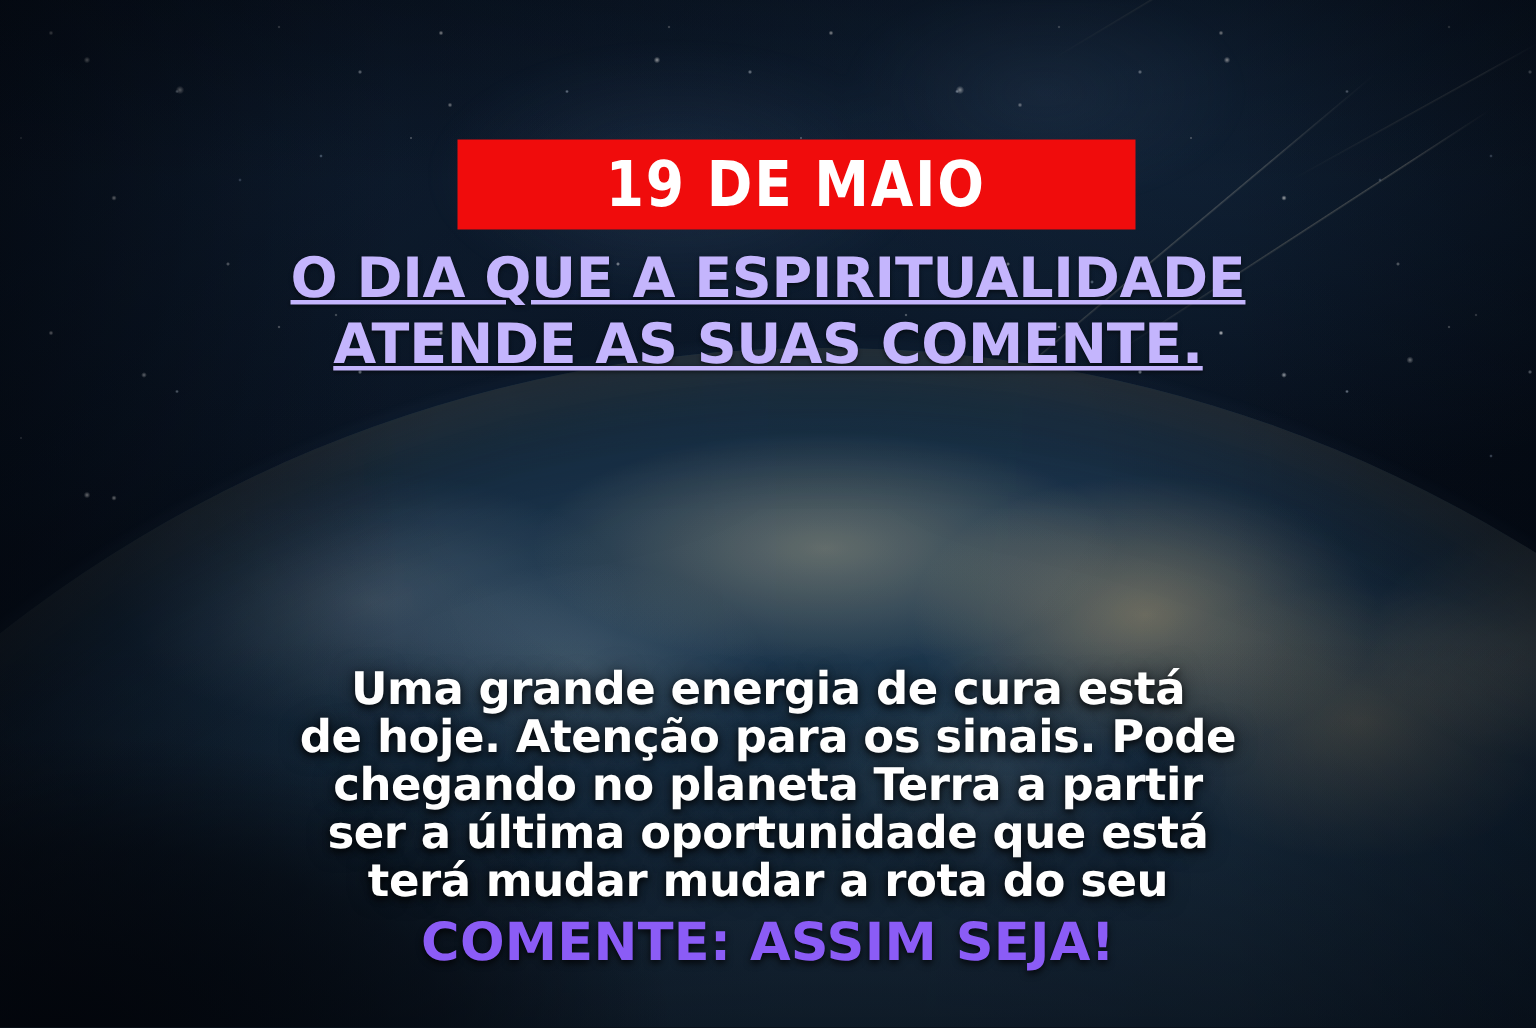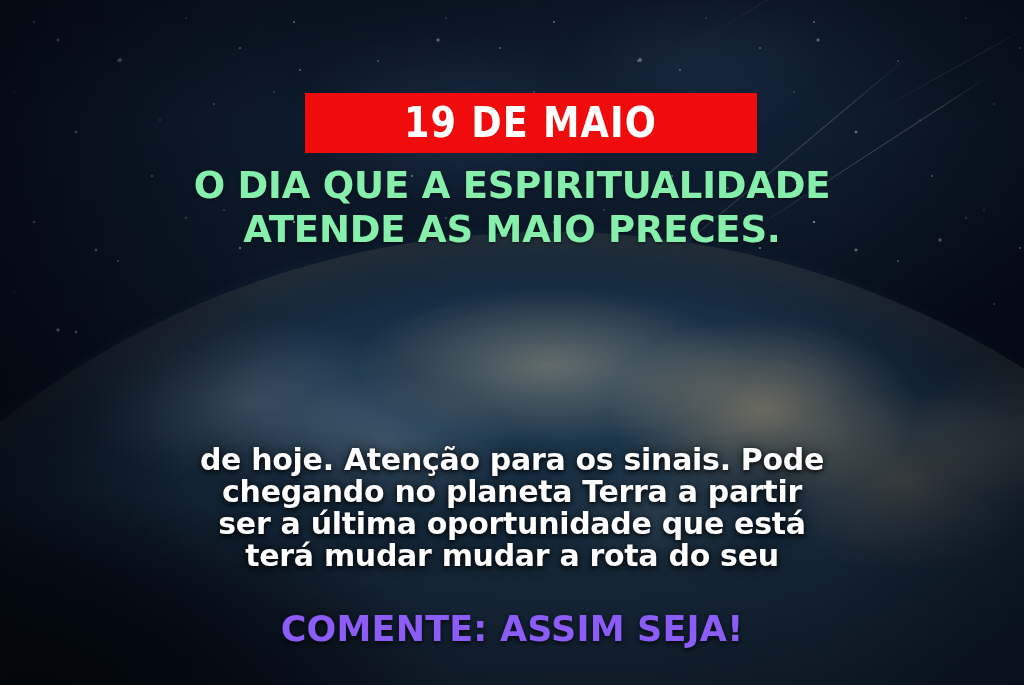--- a/index.html
+++ b/index.html
@@ -217,26 +217,27 @@
     font-stretch: condensed;
     transform: scaleX(0.97);
   }
 
   .headline {
     position: absolute;
     left: 50px;
     top: 164px;
     width: 924px;
     text-align: center;
-    color: #86efac;
+    color: #c4b5fd;
     font-size: 37px;
     font-weight: 700;
     line-height: 1.18;
     letter-spacing: -0.2px;
     text-shadow: 0 1px 3px rgba(0,0,0,0.55);
+    text-decoration: underline;
   }
   .headline .hl-line { display: block; white-space: nowrap; }
 
   .body-copy {
     position: absolute;
     left: 48px;
     top: 444px;
     width: 928px;
     text-align: center;
     color: #ffffff;
@@ -295,24 +296,25 @@
   <div class="bottom-left-dark"></div>
 
   <div class="content">
 
     <div class="date-banner">
       <span class="date-banner-text">19 DE MAIO</span>
     </div>
 
     <div class="headline">
       <span class="hl-line">O DIA QUE A ESPIRITUALIDADE</span>
-      <span class="hl-line">ATENDE AS MAIO PRECES.</span>
+      <span class="hl-line">ATENDE AS SUAS COMENTE.</span>
     </div>
 
     <div class="body-copy">
+      <span class="bc-line">Uma grande energia de cura está</span>
       <span class="bc-line">de hoje. Atenção para os sinais. Pode</span>
       <span class="bc-line">chegando no planeta Terra a partir</span>
       <span class="bc-line">ser a última oportunidade que está</span>
       <span class="bc-line">terá mudar mudar a rota do seu</span>
     </div>
 
     <div class="cta">COMENTE: ASSIM SEJA!</div>
 
   </div>
 </div>

